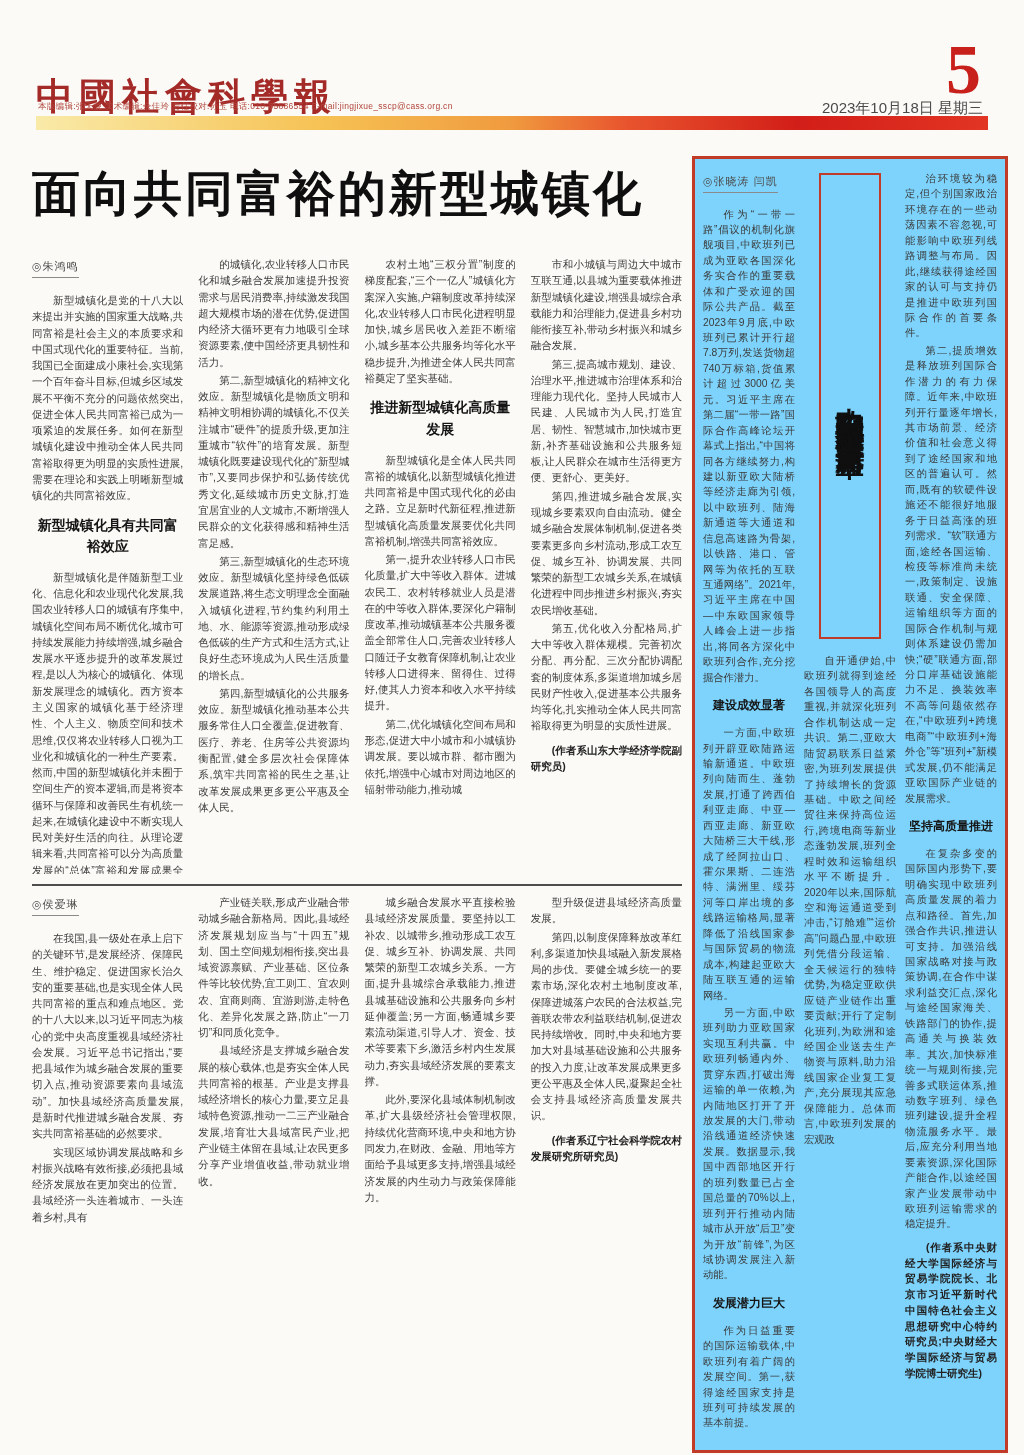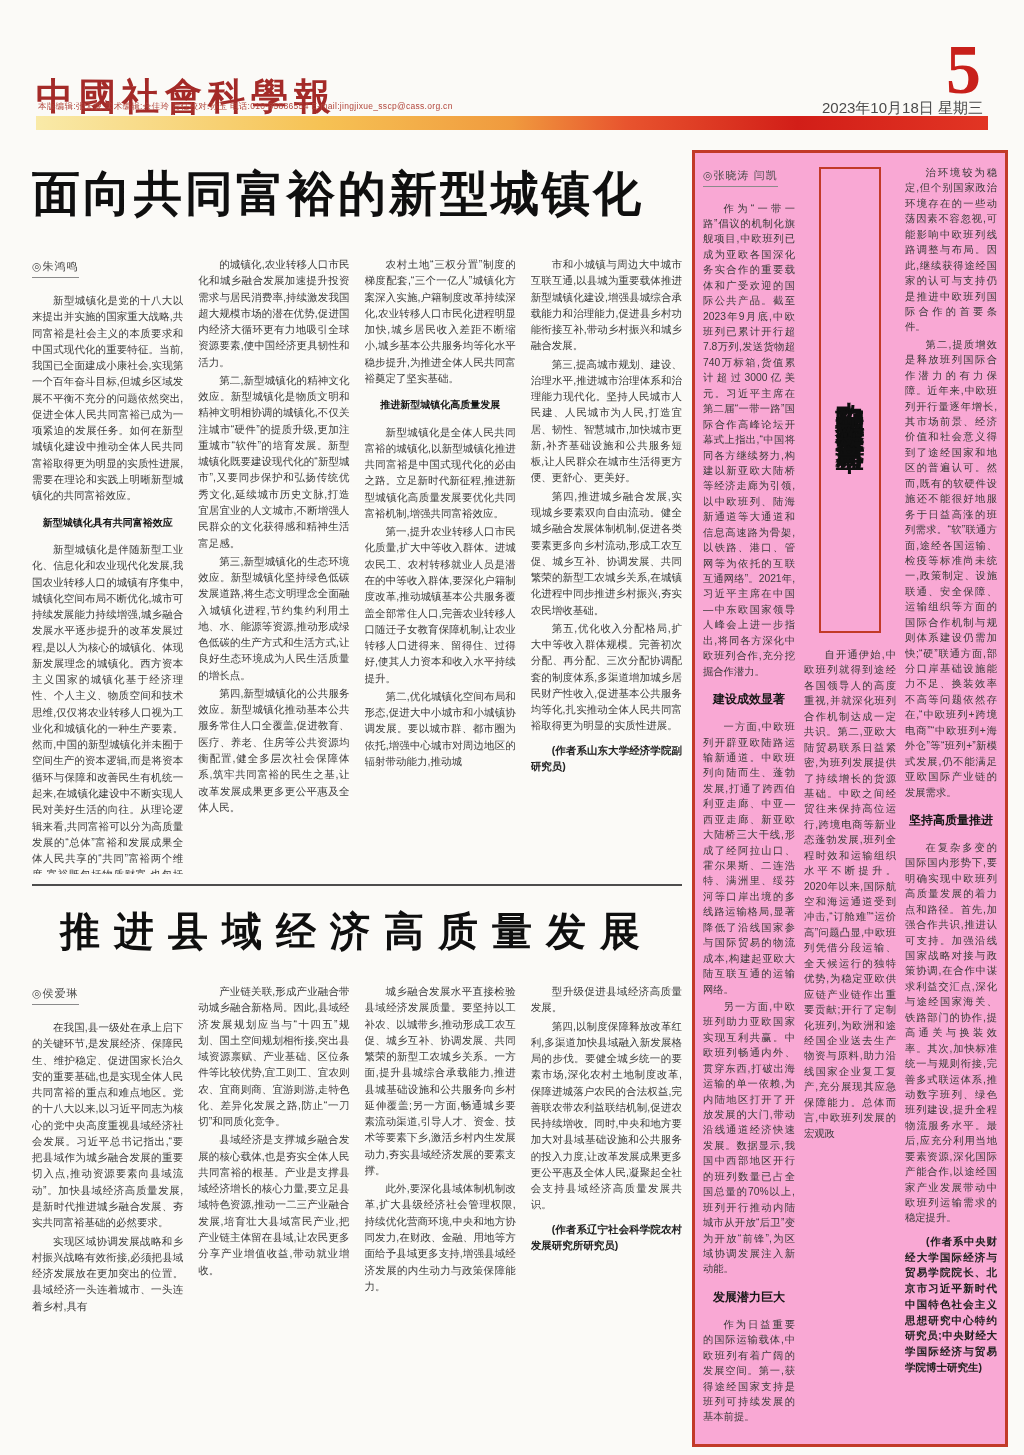--- a/index.html
+++ b/index.html
@@ -13,38 +13,38 @@
         background:linear-gradient(90deg,#f9eaa8 0%,#f6c254 30%,#f09a3e 50%,#e8542e 62%,#d21e18 80%,#e23524 100%);}
   .section-title{position:absolute;left:694px;top:40px;font-family:"Liberation Serif","DejaVu Serif",serif;
         font-weight:900;font-size:62px;color:#3a3a3a;letter-spacing:8px;white-space:nowrap;}
   .page-number{position:absolute;left:946px;top:30px;font-family:"Liberation Serif","DejaVu Serif",serif;
         font-weight:900;font-size:70px;color:#c8201a;}
   .date-line{position:absolute;left:822px;top:99px;font-size:15px;color:#4a4a4a;white-space:nowrap;}
   
   .cols{display:flex;gap:15px;overflow:hidden;}
   .col{flex:1;overflow:hidden;text-align:justify;font-size:10.5px;line-height:1.55;color:#3b3b3b;}
   .col p.para{margin:0 0 2px 0;text-indent:2em;}
-  .col .subhead{text-align:center;font-weight:bold;font-size:10px;color:#151515;margin:11px 0;text-indent:0;}
+  .col .subhead{text-align:center;font-weight:bold;font-size:14px;color:#151515;margin:11px 0;text-indent:0;}
   .col p.byline-p{margin:2px 0 14px 0;text-indent:0;}
   .byline{display:inline-block;font-size:11px;color:#4c4c4c;border-bottom:1px solid #8a8a8a;padding-bottom:2px;letter-spacing:1px;}
   .col p.attr{margin-top:8px;text-indent:2em;font-weight:bold;font-size:10.5px;color:#222;}
   
   .article-main{position:absolute;left:32px;top:148px;width:650px;height:732px;}
   .article-main .headline{text-align:left;font-size:48px;font-weight:900;color:#0f0f0f;
         letter-spacing:3px;margin:14px 0 30px 0;white-space:nowrap;}
   .article-main .cols{height:618px;}
   .divider1{position:absolute;left:32px;top:884px;width:650px;height:2px;background:#4d4d4d;}
   
   .article-county{position:absolute;left:32px;top:894px;width:650px;height:556px;}
   .article-county .headline{text-align:center;font-size:40px;font-weight:900;color:#0f0f0f;
         letter-spacing:14px;margin:10px 0 24px 0;white-space:nowrap;}
   .article-county .cols{height:452px;}
   
-  .article-rail{position:absolute;left:692px;top:150px;width:316px;height:1297px;
-        border:3px solid #c23a28;box-sizing:border-box;padding:12px 8px;background:#f9a8d4;}
+  .article-rail{position:absolute;left:692px;top:156px;width:316px;height:1297px;
+        border:3px solid #c23a28;box-sizing:border-box;padding:12px 8px;background:#7dd3fc;}
   .article-rail .cols{gap:9px;height:100%;}
   .article-rail .col{font-size:10.3px;line-height:1.5;}
   .article-rail .subhead{font-size:12px;}
   .vert-box{border:2.5px solid #c23a28;width:58px;height:462px;margin:2px auto 14px auto;
         display:flex;align-items:center;justify-content:center;flex:none;}
   .vert-title{writing-mode:vertical-rl;font-size:29px;font-weight:900;color:#0f0f0f;
         letter-spacing:3px;line-height:1;white-space:nowrap;}
 </style>
 </head>
 <body>
@@ -85,21 +85,20 @@
           <p class="para">第四,推进城乡融合发展,实现城乡要素双向自由流动。健全城乡融合发展体制机制,促进各类要素更多向乡村流动,形成工农互促、城乡互补、协调发展、共同繁荣的新型工农城乡关系,在城镇化进程中同步推进乡村振兴,夯实农民增收基础。</p>
           <p class="para">第五,优化收入分配格局,扩大中等收入群体规模。完善初次分配、再分配、三次分配协调配套的制度体系,多渠道增加城乡居民财产性收入,促进基本公共服务均等化,扎实推动全体人民共同富裕取得更为明显的实质性进展。</p>
           <p class="attr">(作者系山东大学经济学院副研究员)</p>
         </div>
     </div>
   </div>
 
   <div class="divider1"></div>
 
   <div class="article-county">
-    <div class="headline">推进县域经济高质量发展</div>
     <div class="cols">
       <div class="col">
           <p class="byline-p"><span class="byline">◎侯爱琳</span></p>
           <p class="para">在我国,县一级处在承上启下的关键环节,是发展经济、保障民生、维护稳定、促进国家长治久安的重要基础,也是实现全体人民共同富裕的重点和难点地区。党的十八大以来,以习近平同志为核心的党中央高度重视县域经济社会发展。习近平总书记指出,“要把县域作为城乡融合发展的重要切入点,推动资源要素向县域流动”。加快县域经济高质量发展,是新时代推进城乡融合发展、夯实共同富裕基础的必然要求。</p>
           <p class="para">实现区域协调发展战略和乡村振兴战略有效衔接,必须把县域经济发展放在更加突出的位置。县域经济一头连着城市、一头连着乡村,具有</p>
         </div>
       <div class="col">
           <p class="para">产业链关联,形成产业融合带动城乡融合新格局。因此,县域经济发展规划应当与“十四五”规划、国土空间规划相衔接,突出县域资源禀赋、产业基础、区位条件等比较优势,宜工则工、宜农则农、宜商则商、宜游则游,走特色化、差异化发展之路,防止“一刀切”和同质化竞争。</p>
           <p class="para">县域经济是支撑城乡融合发展的核心载体,也是夯实全体人民共同富裕的根基。产业是支撑县域经济增长的核心力量,要立足县域特色资源,推动一二三产业融合发展,培育壮大县域富民产业,把产业链主体留在县域,让农民更多分享产业增值收益,带动就业增收。</p>
         </div>

